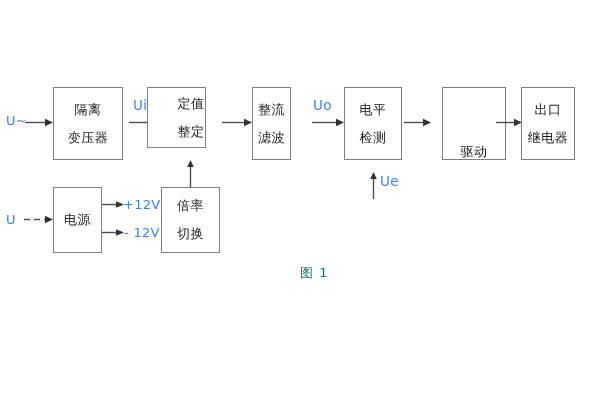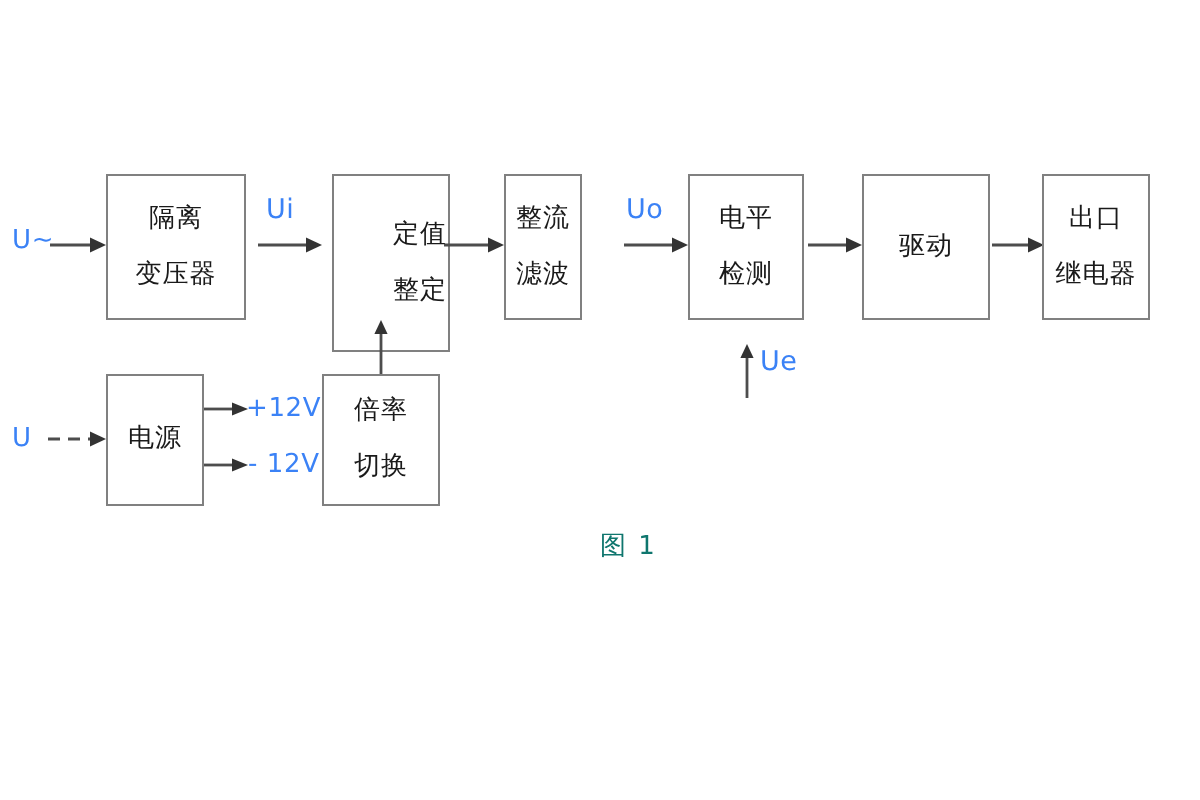--- a/index.html
+++ b/index.html
@@ -87,21 +87,21 @@
 
   <div class="label mono-sig" style="left:133px; top:97px;">Ui</div>
 
   <div class="arrow-h" style="left:129px; top:118px; width:32px;">
     <svg width="32" height="9" viewBox="0 0 32 9">
       <line x1="0" y1="4.5" x2="25" y2="4.5" stroke="#4d4d4d" stroke-width="1.4"></line>
       <polygon points="24,0.8 32,4.5 24,8.2" fill="#333333"></polygon>
     </svg>
   </div>
 
-  <div class="box two" style="left:166px; top:87px; width:59px; height:89px;padding-left:29px;">
+  <div class="box two" style="left:147px; top:87px; width:59px; height:61px;padding-left:29px;">
     <span class="ln">定值</span>
     <span class="ln">整定</span>
   </div>
 
   <div class="arrow-h" style="left:222px; top:118px; width:30px;">
     <svg width="30" height="9" viewBox="0 0 30 9">
       <line x1="0" y1="4.5" x2="23" y2="4.5" stroke="#4d4d4d" stroke-width="1.4"></line>
       <polygon points="22,0.8 30,4.5 22,8.2" fill="#333333"></polygon>
     </svg>
   </div>
@@ -125,21 +125,21 @@
     <span class="ln">检测</span>
   </div>
 
   <div class="arrow-h" style="left:404px; top:118px; width:27px;">
     <svg width="27" height="9" viewBox="0 0 27 9">
       <line x1="0" y1="4.5" x2="20" y2="4.5" stroke="#4d4d4d" stroke-width="1.4"></line>
       <polygon points="19,0.8 27,4.5 19,8.2" fill="#333333"></polygon>
     </svg>
   </div>
 
-  <div class="box" style="left:431px; top:87px; width:64px; height:73px;">
+  <div class="box" style="left:442px; top:87px; width:64px; height:73px;justify-content:flex-end;">
     <span class="ln">驱动</span>
   </div>
 
   <div class="arrow-h" style="left:496px; top:118px; width:26px;">
     <svg width="26" height="9" viewBox="0 0 26 9">
       <line x1="0" y1="4.5" x2="19" y2="4.5" stroke="#4d4d4d" stroke-width="1.4"></line>
       <polygon points="18,0.8 26,4.5 18,8.2" fill="#333333"></polygon>
     </svg>
   </div>
 

